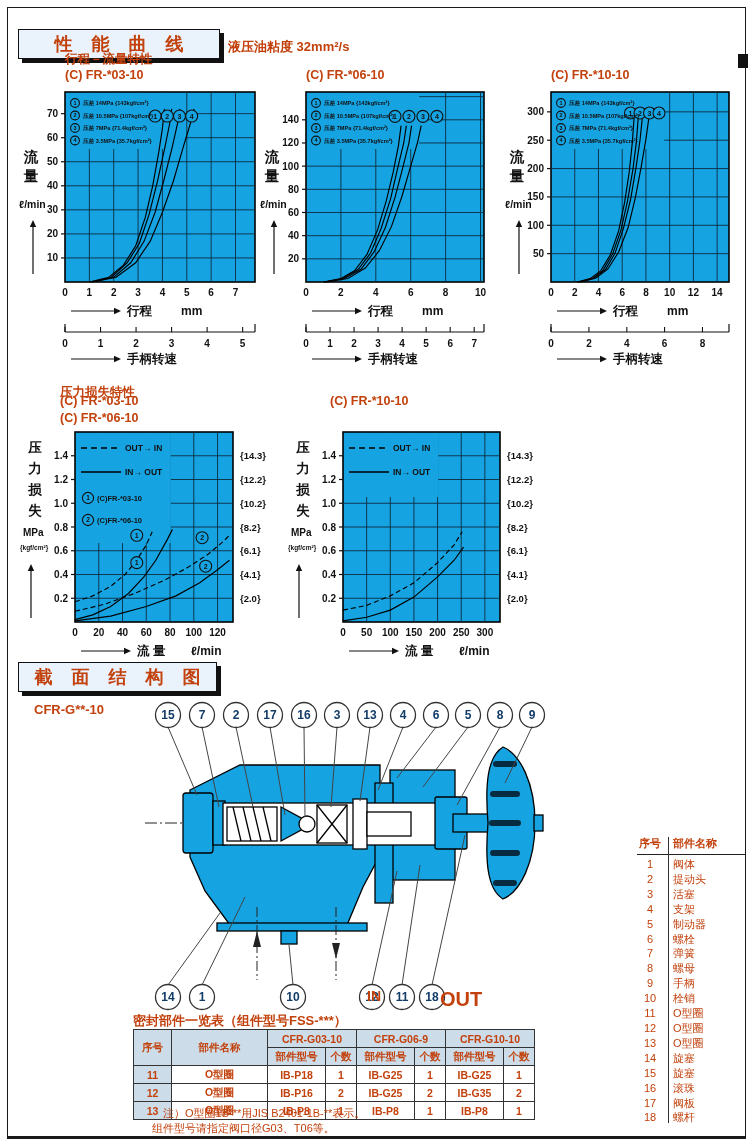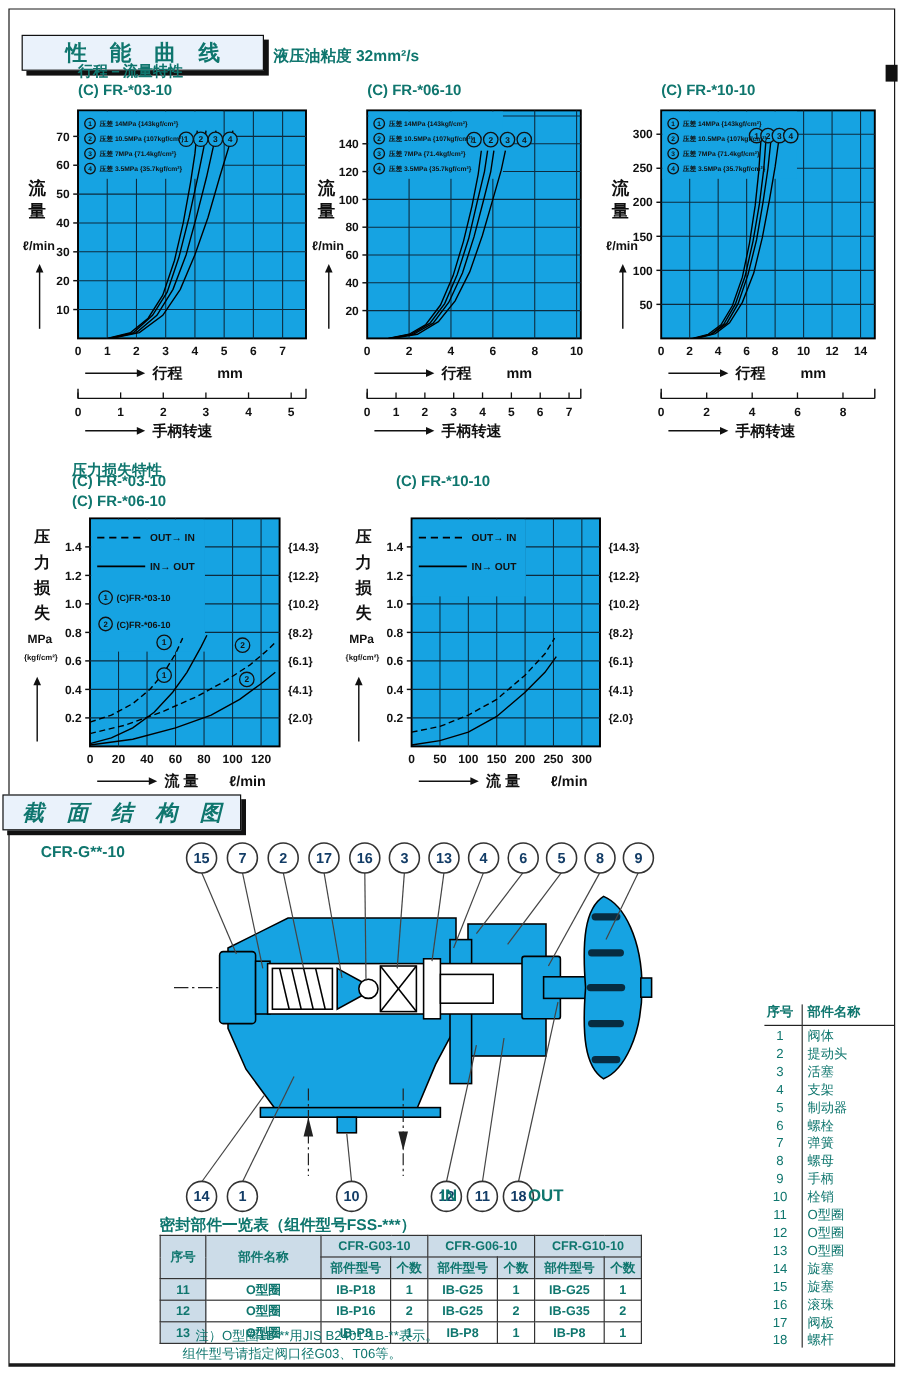--- a/index.html
+++ b/index.html
@@ -1,17 +1,17 @@
 <!DOCTYPE html>
 <html><head>
 <meta charset="utf-8">
 <style>
   html,body{margin:0;padding:0;background:#888;}
   .screen{position:relative;width:750px;height:1146px;background:#fff;overflow:hidden;
-    font-family:"Liberation Sans","DejaVu Sans",sans-serif;color:#0f766e;}
+    font-family:"Liberation Sans","DejaVu Sans",sans-serif;color:#c2410c;}
   .page-border{position:absolute;left:7px;top:7px;width:737px;height:1128px;
     border:1.6px solid #1a1a1a;border-bottom-width:3px;pointer-events:none;}
   .edge-tab{position:absolute;left:738px;top:54px;width:10px;height:14px;background:#111;}
   .hdr-box{position:absolute;height:28px;background:#eaf2fb;border:1.6px solid #111;
     box-shadow:4px 4px 0 #111;display:flex;align-items:center;justify-content:center;
     font-size:18px;font-weight:bold;letter-spacing:7px;padding-left:7px;}
   .lbl{position:absolute;font-weight:bold;}
   .ctitle{position:absolute;text-align:left;font-size:12.5px;font-weight:bold;}
   .note{position:absolute;font-size:11px;}
   
@@ -457,21 +457,21 @@
         <text x="2" y="126" font-size="6.5" text-anchor="start" font-weight="bold" fill="#111">{kgf/cm²}</text>
         <line x1="13" y1="194" x2="13" y2="144" stroke="#111" stroke-width="1.2"></line>
         <path d="M13,140 L9.8,147 L16.2,147 Z" fill="#111"></path>
         <line x1="63" y1="227" x2="109" y2="227" stroke="#111" stroke-width="1.2"></line>
         <path d="M113,227 L106,223.8 L106,230.2 Z" fill="#111"></path>
         <text x="119" y="231" font-size="12.5" text-anchor="start" font-weight="bold" fill="#111">流  量</text>
         <text x="173" y="231" font-size="12" text-anchor="start" font-weight="bold" fill="#111">ℓ/min</text>
       </svg>
     </div>
 
-  <div class="hdr-box" style="left:2px;top:662px;width:190px;font-style:italic;">
+  <div class="hdr-box" style="left:18px;top:662px;width:190px;">
     <span>截 面 结 构 图</span>
   </div>
   <div class="lbl" style="left:22px;top:702px;font-size:13px;margin-left:12px;">CFR-G**-10</div>
 
   <svg id="diagram" width="420" height="320" style="position:absolute;left:135px;top:695px;">
     <defs></defs>
 
     <line x1="10" y1="128" x2="410" y2="128" stroke="#222" stroke-width="1" stroke-dasharray="12,3,2,3"></line>
     <g stroke="#000" stroke-width="1.3">
 
@@ -611,21 +611,21 @@
           <text x="267" y="306" font-size="12" text-anchor="middle" font-weight="bold" fill="#123c66">11</text>
         </g>
         <line x1="297" y1="290" x2="330" y2="140" stroke="#444" stroke-width="1"></line>
         <g>
           <circle cx="297" cy="302" r="12.5" fill="#fff" stroke="#333" stroke-width="1.3"></circle>
           <text x="297" y="306" font-size="12" text-anchor="middle" font-weight="bold" fill="#123c66">18</text>
         </g>
       </g>
   </svg>
   <div class="lbl" style="left:367px;top:988px;font-size:14px;">IN</div>
-  <div class="lbl" style="left:440px;top:988px;font-size:14px;">OUT</div>
+  <div class="lbl" style="left:440px;top:988px;font-size:20px;">OUT</div>
 
   <div class="parts" id="parts-list">
       <div class="phead">
         <span class="pno">序号</span>
         <span class="pnm">部件名称</span>
       </div>
       <div class="prow">
         <span class="pno">1</span>
         <span class="pnm">阀体</span>
       </div>
@@ -710,21 +710,21 @@
         <col style="width: 58px;">
         <col style="width: 31px;">
         <col style="width: 58px;">
         <col style="width: 31px;">
       </colgroup>
       <thead>
         <tr>
           <th rowspan="2">序号</th>
           <th rowspan="2">部件名称</th>
           <th rowspan="1" colspan="2">CFR-G03-10</th>
-          <th rowspan="1" colspan="2">CFR-G06-10</th>
+          <th rowspan="1" colspan="2">CFR-G06-9</th>
           <th rowspan="1" colspan="2">CFR-G10-10</th>
         </tr>
         <tr>
           <th>部件型号</th>
           <th>个数</th>
           <th>部件型号</th>
           <th>个数</th>
           <th>部件型号</th>
           <th>个数</th>
         </tr>

